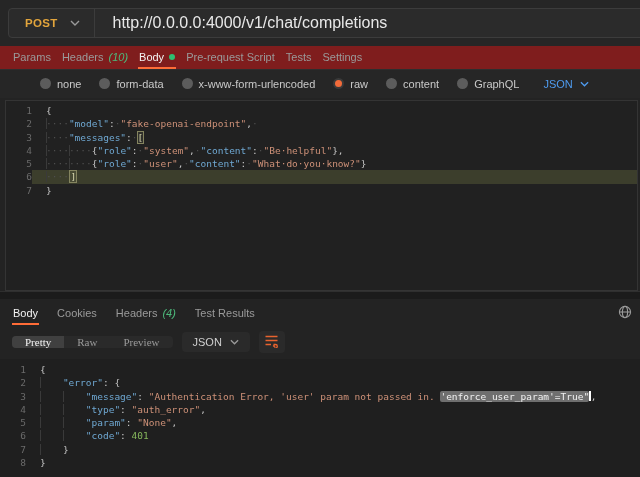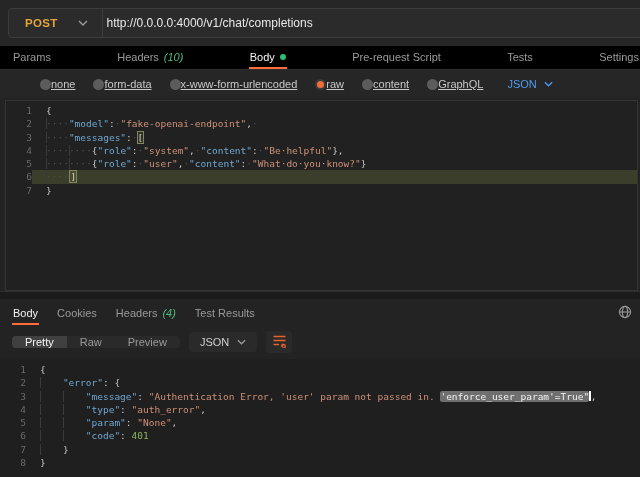--- a/index.html
+++ b/index.html
@@ -9,41 +9,41 @@
     background:#232323; font-family:"Liberation Sans", sans-serif;
     color:#d0d0d0; font-size:11px;
   }
   
   .url-row { height:46px; padding:8px; background:#262626; }
   .url-bar {
     display:flex; align-items:stretch; height:30px; width:648px;
     background:#2b2b2b; border:1px solid #3c3c3c; border-radius:4px;
   }
   .method-select {
-    display:flex; align-items:center; gap:20px; padding:0 14px 0 16px;
+    display:flex; align-items:center; gap:12px; padding:0 14px 0 16px;
     cursor:pointer;
   }
   .method-label { color:#e3a53c; font-weight:bold; font-size:11.5px; letter-spacing:.3px; }
   .vsep { width:1px; background:#3c3c3c; margin:0; }
-  .url-text { display:flex; align-items:center; padding-left:4px; color:#e8e8e8; font-size:12px; }
+  .url-text { display:flex; align-items:center; padding-left:18px; color:#e8e8e8; font-size:16px; }
   .chev { display:inline-block; }
   .chev svg { display:block; }
   
   .req-tabs {
-    display:flex; align-items:flex-end; gap:3px; padding:0 0 0 12px;
-    height:24px; background:#000000; border-bottom:1px solid #2e2e2e;justify-content:space-between;
+    display:flex; align-items:flex-end; gap:9px; padding:0 0 0 12px;
+    height:24px; background:#7f1d1d; border-bottom:1px solid #2e2e2e;
   }
   .tab { position:relative; padding:4px 1px 6px; color:#9a9a9a; cursor:pointer; white-space:nowrap; display:flex; align-items:center; gap:5px;}
   .tab.active { color:#f3f3f3; }
   .tab.active::after { content:""; position:absolute; left:0; right:0; bottom:0; height:2px; background:#ff6c37; }
   .tab-count { color:#4db87b;font-style:italic; }
   .tab-dot { width:6px; height:6px; border-radius:50%; background:#2fbf71; display:inline-block; }
   
   .modes-row { display:flex; align-items:center; gap:18px; height:28px; padding-left:40px; background:#262626; }
-  .mode { display:flex; align-items:center; color:#c9c9c9; cursor:pointer;text-decoration:underline; }
+  .mode { display:flex; align-items:flex-start; gap:6px; color:#c9c9c9; cursor:pointer; }
   .radio { width:11px; height:11px; border-radius:50%; background:#5c5c5c; position:relative; }
   .mode.selected .radio { background:#3a3a3a; }
   .mode.selected .radio::after {
     content:""; position:absolute; left:2px; top:2px; width:7px; height:7px;
     border-radius:50%; background:#f26b3a;
   }
   .lang-select { display:flex; align-items:center; gap:7px; color:#4e9bef; margin-left:6px; cursor:pointer; font-size:11px; }
   
   .editor {
     font-family:"DejaVu Sans Mono", monospace; font-size:9.5px; line-height:13.3px;
@@ -71,21 +71,21 @@
   
   .split { height:8px; background:#1b1b1b; border-top:1px solid #2f2f2f; }
   
   .resp-tabs {
     display:flex; align-items:flex-end; gap:17px; height:26px; padding:0 10px 0 12px;
     background:#232323; position:relative;
   }
   .resp-right { position:absolute; right:8px; top:6px; display:flex; align-items:center; gap:8px; color:#9a9a9a; }
   .resp-views { display:flex; align-items:center; height:34px; padding-left:12px; gap:9px; background:#232323; }
   .seg-group { display:flex; background:#2a2a2a; border-radius:4px; overflow:hidden; }
-  .seg { padding:0 13px; color:#9a9a9a; cursor:pointer; border-radius:0; }
+  .seg { padding:0 13px; color:#9a9a9a; cursor:pointer; border-radius:0;font-family:Liberation Serif, serif; }
   .seg.active { background:#404040; color:#f5f5f5; }
   .json-dd {
     display:flex; align-items:center; gap:8px; background:#2a2a2a; border-radius:4px;
     padding:4px 11px; color:#d0d0d0; cursor:pointer;
   }
   .icon-btn {
     display:flex; align-items:center; justify-content:center; width:26px; height:22px;
     background:#2a2a2a; border-radius:4px; cursor:pointer;
   }
 </style>

